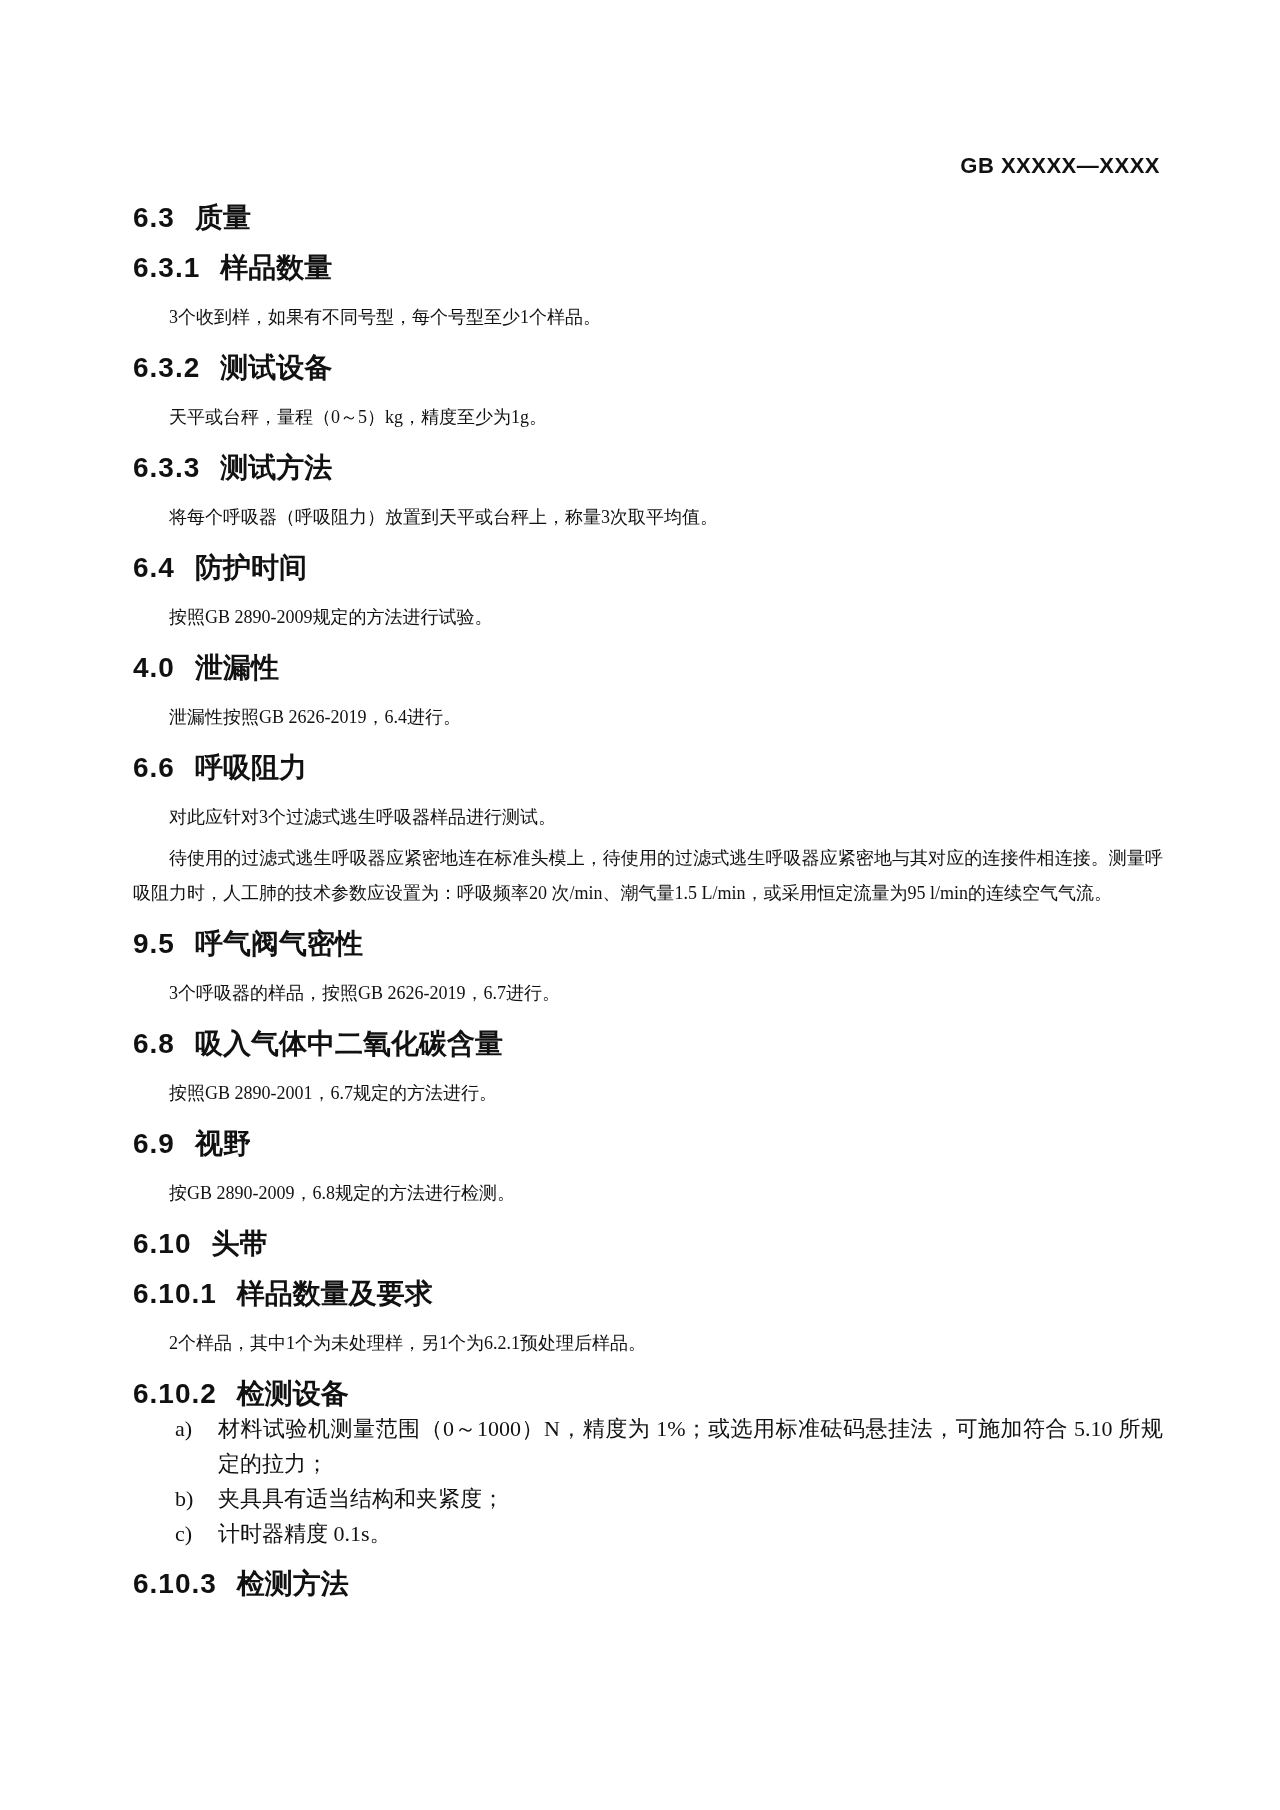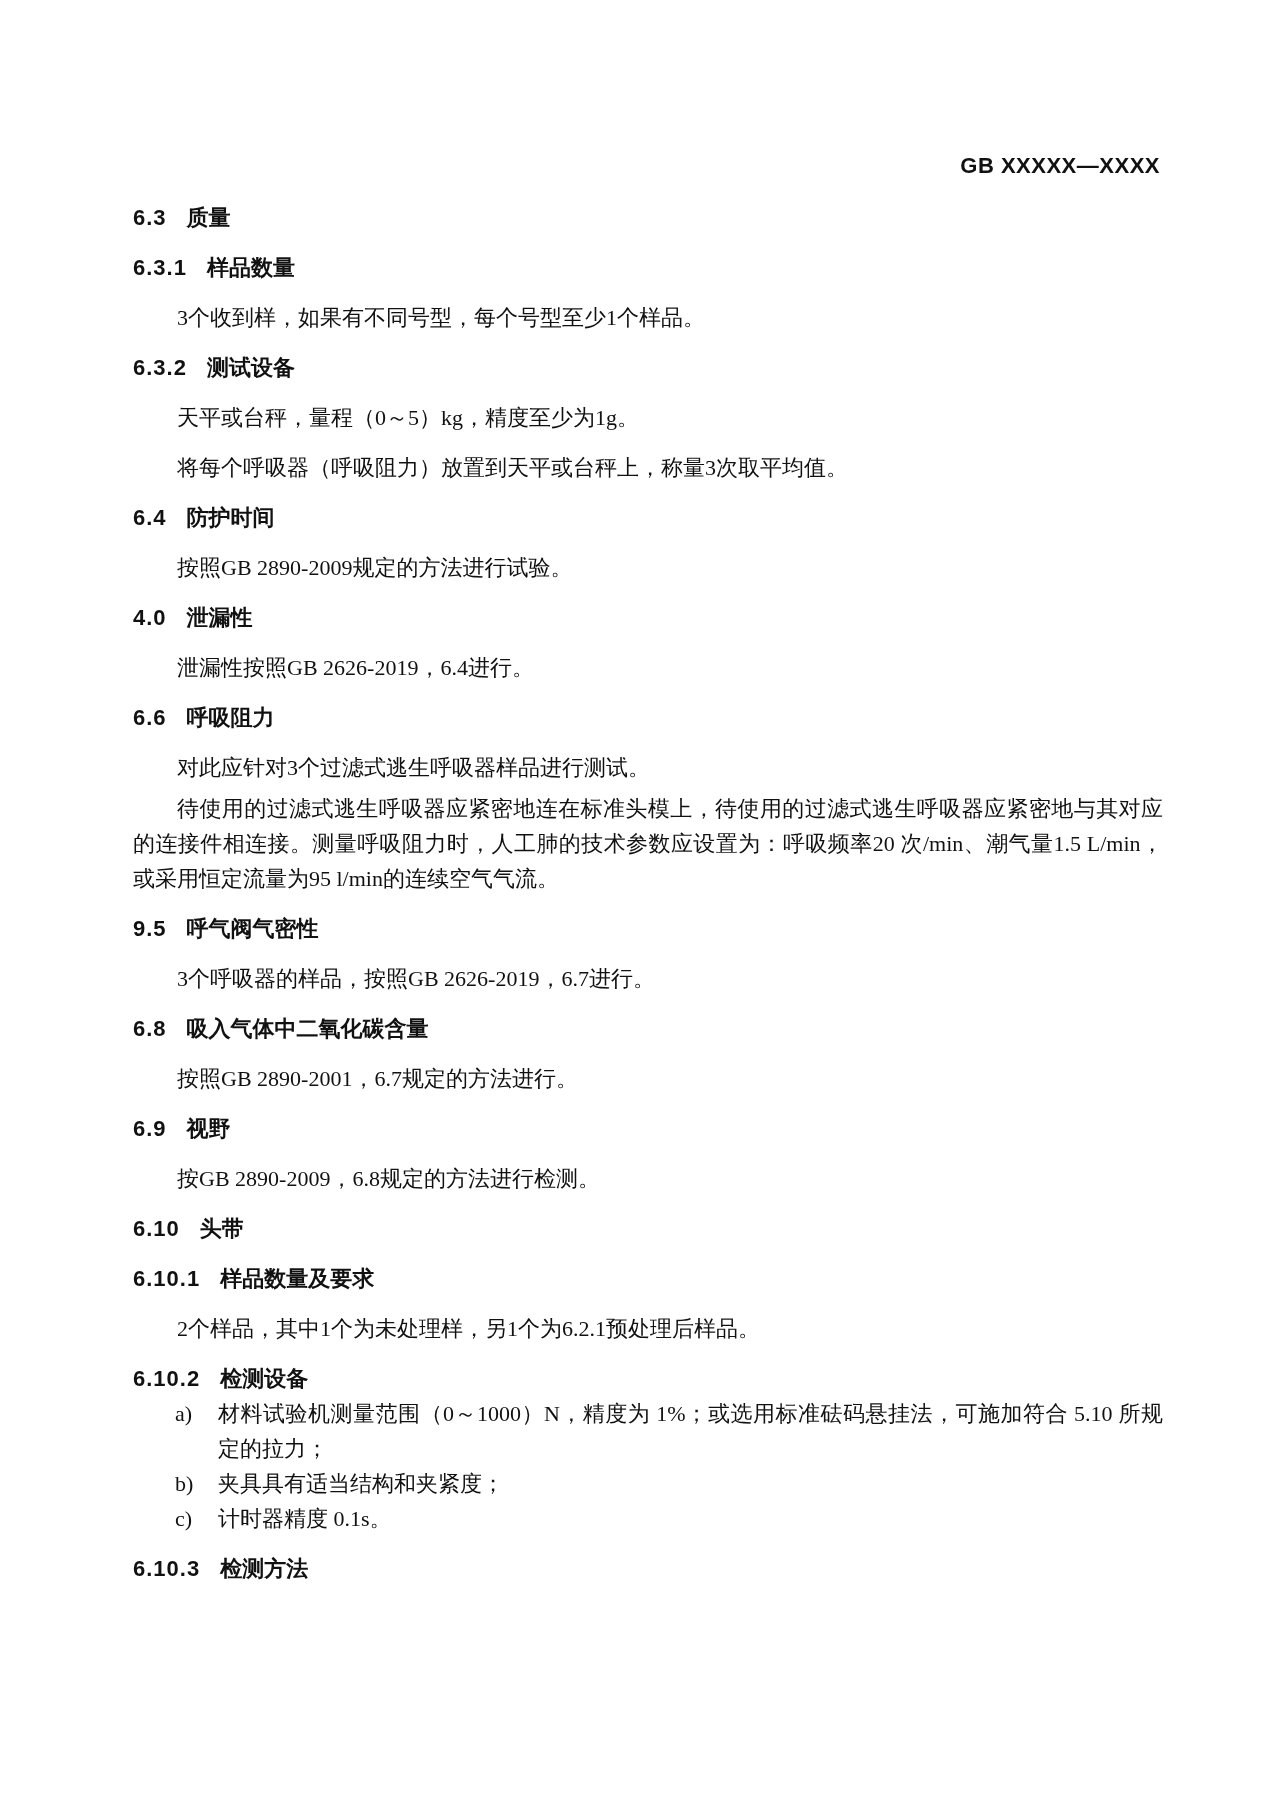--- a/index.html
+++ b/index.html
@@ -23,32 +23,32 @@
     letter-spacing: 0.5px;
     color: #111111;
     white-space: pre;
   }
   .content {
     padding: 185px 117px 0 133px; 
   }
   .heading {
     font-family: "Liberation Sans", "DejaVu Sans", sans-serif;
     font-weight: 700;
-    font-size: 22px;
+    font-size: 28px;
     line-height: 35px;
     margin-top: 15px;
     white-space: nowrap;
   }
   .h-num {
     display: inline-block;
     margin-right: 20px;
     letter-spacing: 1px;
   }
   .para {
-    font-size: 22px;
+    font-size: 18px;
     line-height: 35px;
     margin: 15px 0 0 0;
     text-indent: 2em;
     text-align: justify;
   }
   .para.compact { margin-top: 6px; }
   .list { margin: 0; }
   .list-item {
     display: flex;
     font-size: 22px;
@@ -70,20 +70,21 @@
 
 <div class="page">
   <div class="running-header">GB XXXXX—XXXX</div>
 
   <main class="content" id="content">
       <div class="heading"><span class="h-num">6.3</span><span class="h-title">质量</span></div>
       <div class="heading"><span class="h-num">6.3.1</span><span class="h-title">样品数量</span></div>
       <p class="para">3个收到样，如果有不同号型，每个号型至少1个样品。</p>
       <div class="heading"><span class="h-num">6.3.2</span><span class="h-title">测试设备</span></div>
       <p class="para">天平或台秤，量程（0～5）kg，精度至少为1g。</p>
+      <div class="heading"><span class="h-num">6.3.3</span><span class="h-title">测试方法</span></div>
       <p class="para">将每个呼吸器（呼吸阻力）放置到天平或台秤上，称量3次取平均值。</p>
       <div class="heading"><span class="h-num">6.4</span><span class="h-title">防护时间</span></div>
       <p class="para">按照GB 2890-2009规定的方法进行试验。</p>
       <div class="heading"><span class="h-num">4.0</span><span class="h-title">泄漏性</span></div>
       <p class="para">泄漏性按照GB 2626-2019，6.4进行。</p>
       <div class="heading"><span class="h-num">6.6</span><span class="h-title">呼吸阻力</span></div>
       <p class="para">对此应针对3个过滤式逃生呼吸器样品进行测试。</p>
       <p class="para compact">待使用的过滤式逃生呼吸器应紧密地连在标准头模上，待使用的过滤式逃生呼吸器应紧密地与其对应的连接件相连接。测量呼吸阻力时，人工肺的技术参数应设置为：呼吸频率20 次/min、潮气量1.5 L/min，或采用恒定流量为95 l/min的连续空气气流。</p>
       <div class="heading"><span class="h-num">9.5</span><span class="h-title">呼气阀气密性</span></div>
       <p class="para">3个呼吸器的样品，按照GB 2626-2019，6.7进行。</p>

